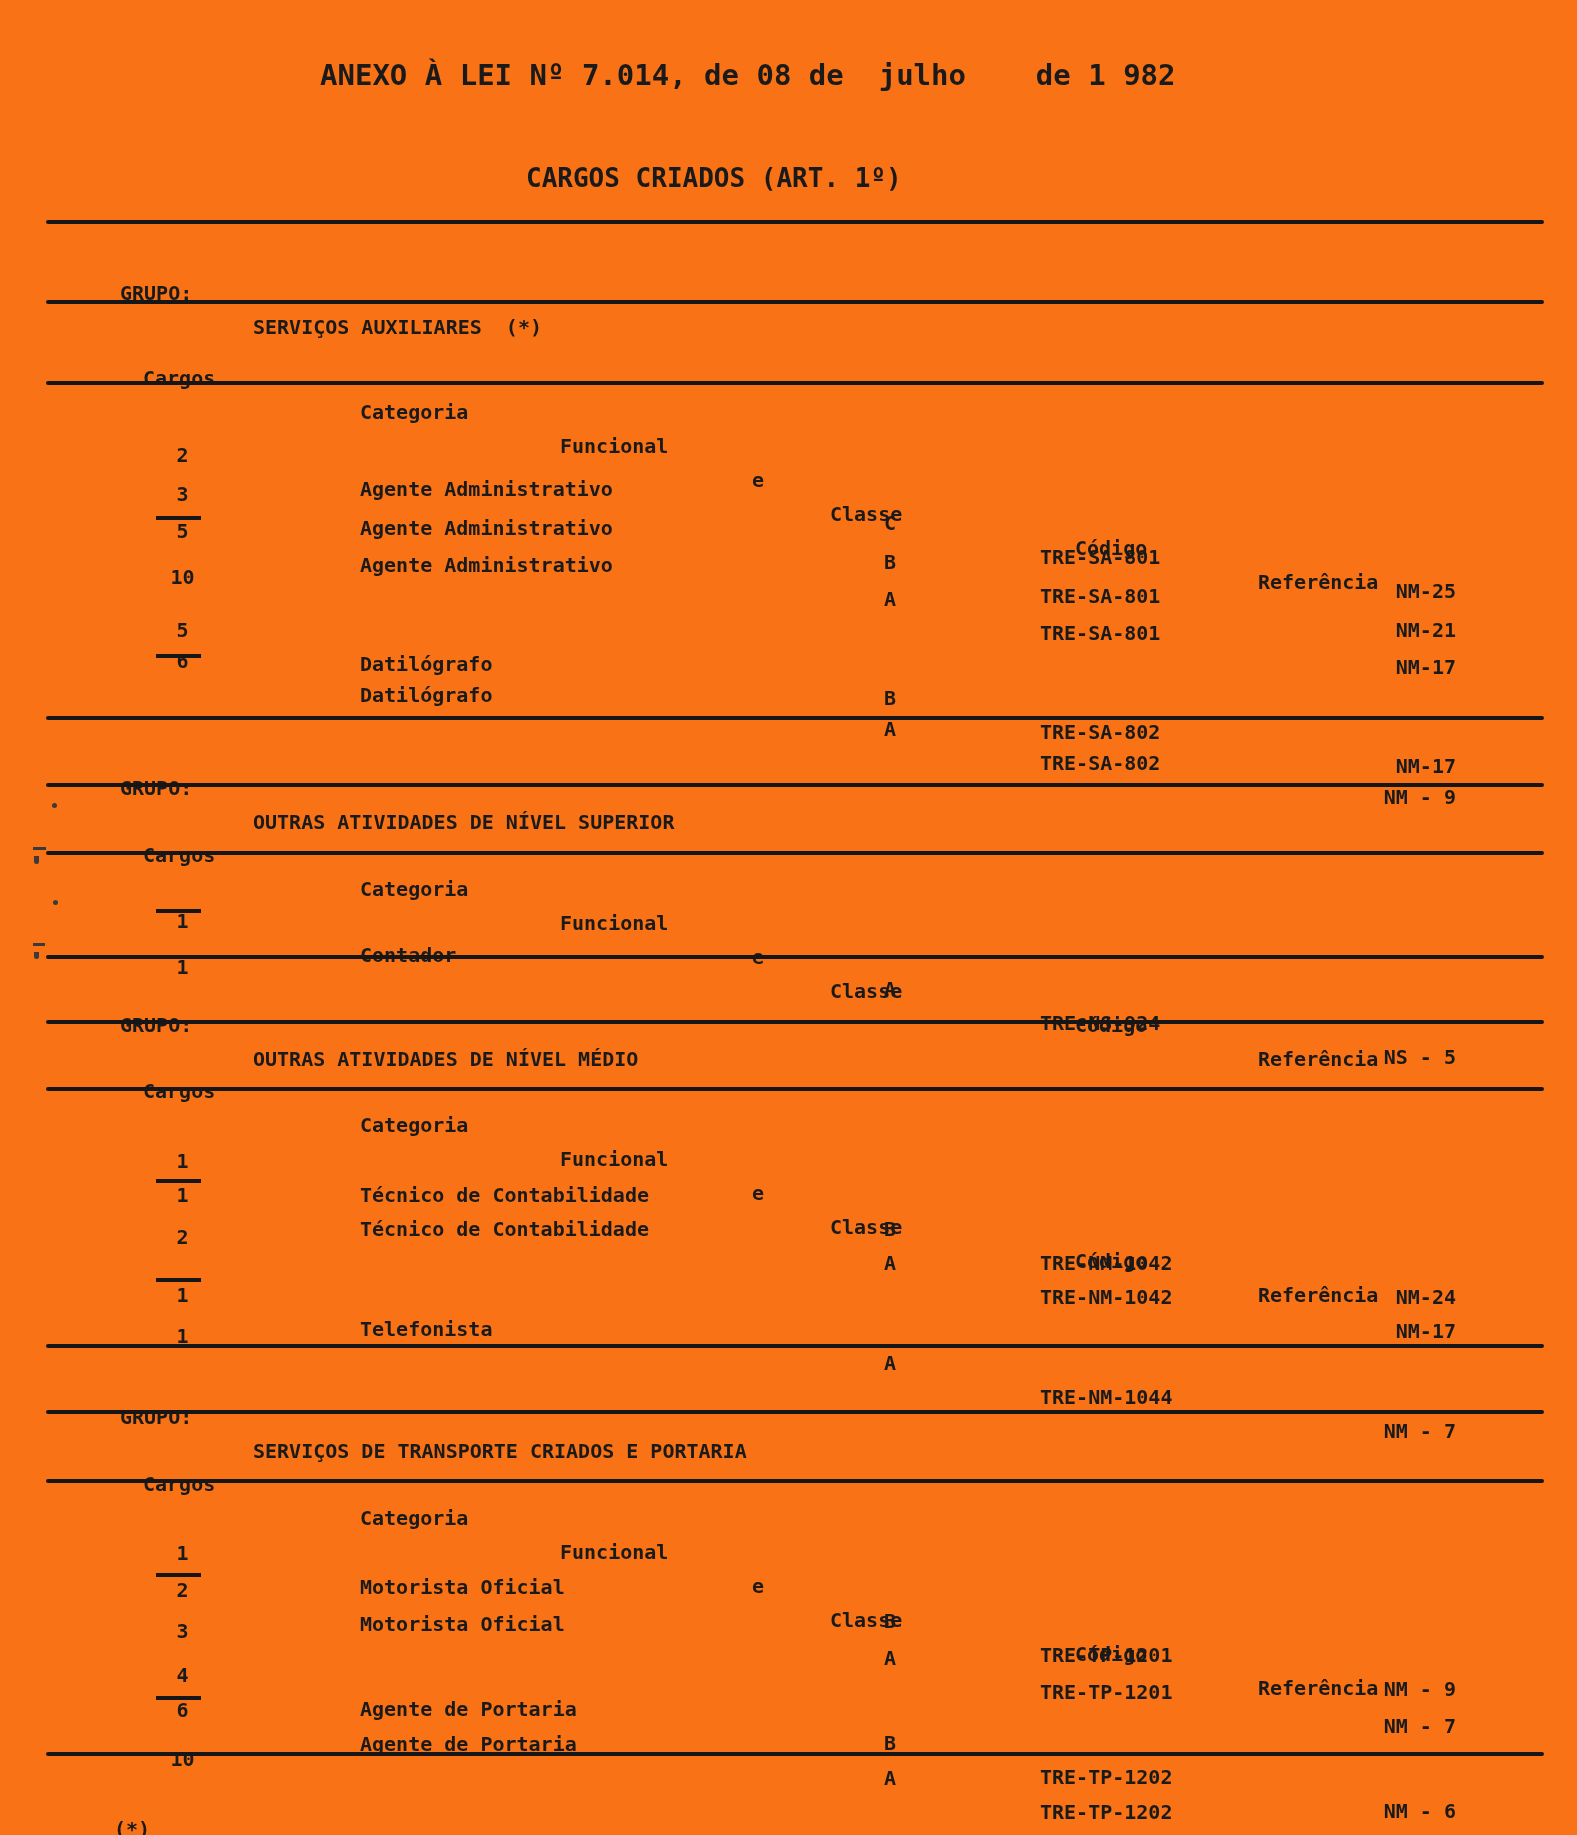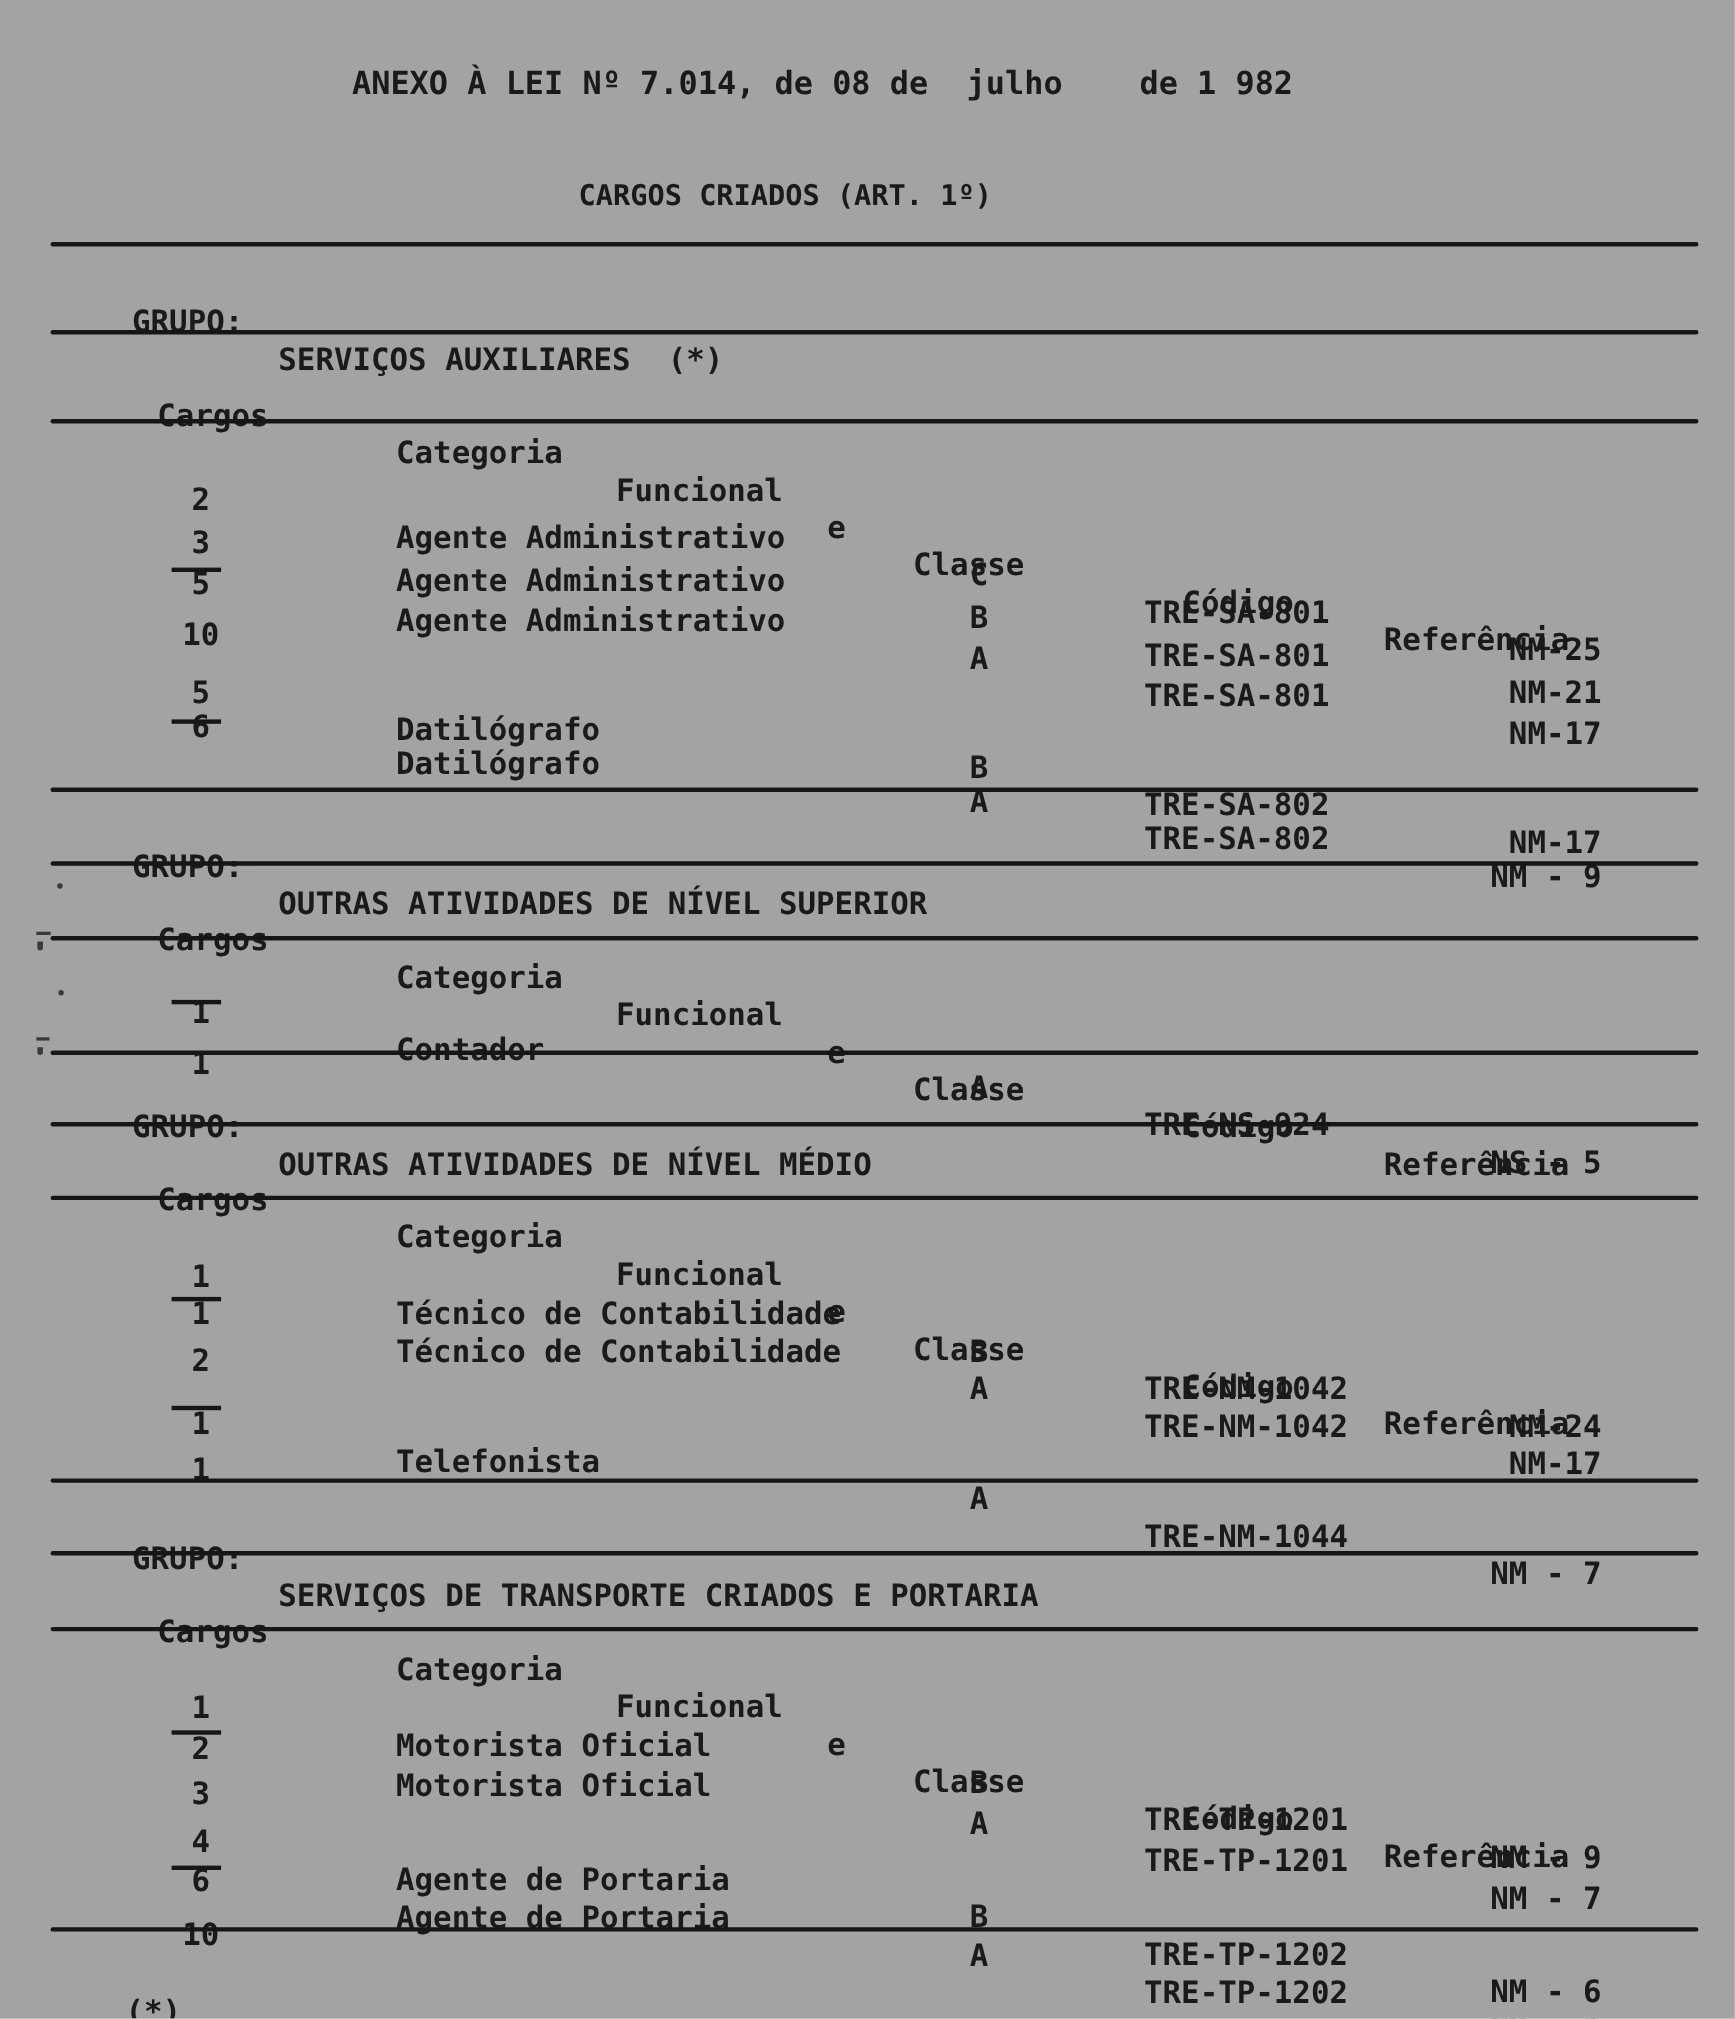--- a/index.html
+++ b/index.html
@@ -1,23 +1,23 @@
 <!DOCTYPE html>
 <html><head>
 <meta charset="utf-8">
 <style>
   html,body { margin:0; padding:0; background:#d8d8d8; }
   #page {
     position:relative; width:1577px; height:1835px; margin:0 auto;
-    background:#a3a3a3; color:#1a1a1a;
+    background:#f97316; color:#1a1a1a;
     font-family:"DejaVu Sans Mono","Liberation Mono",monospace;
     font-weight:700; overflow:hidden;
   }
   .line { position:absolute; left:0; width:1577px; height:34px;
-          font-size:28px; line-height:34px; white-space:pre; }
+          font-size:20px; line-height:34px; white-space:pre; }
   .t1 { font-size:29px; }
   .t2 { font-size:25px; }
   .t3 { font-size:26px;margin-left:34px; }
   .abs { position:absolute; }
   .rule { position:absolute; left:46px; width:1498px; height:4px;
           background:#161616; border-radius:2px; }
   .sumline { position:absolute; left:156px; width:45px; height:4px;
              background:#161616; }
   
   .g-label { position:absolute; left:120px; }

